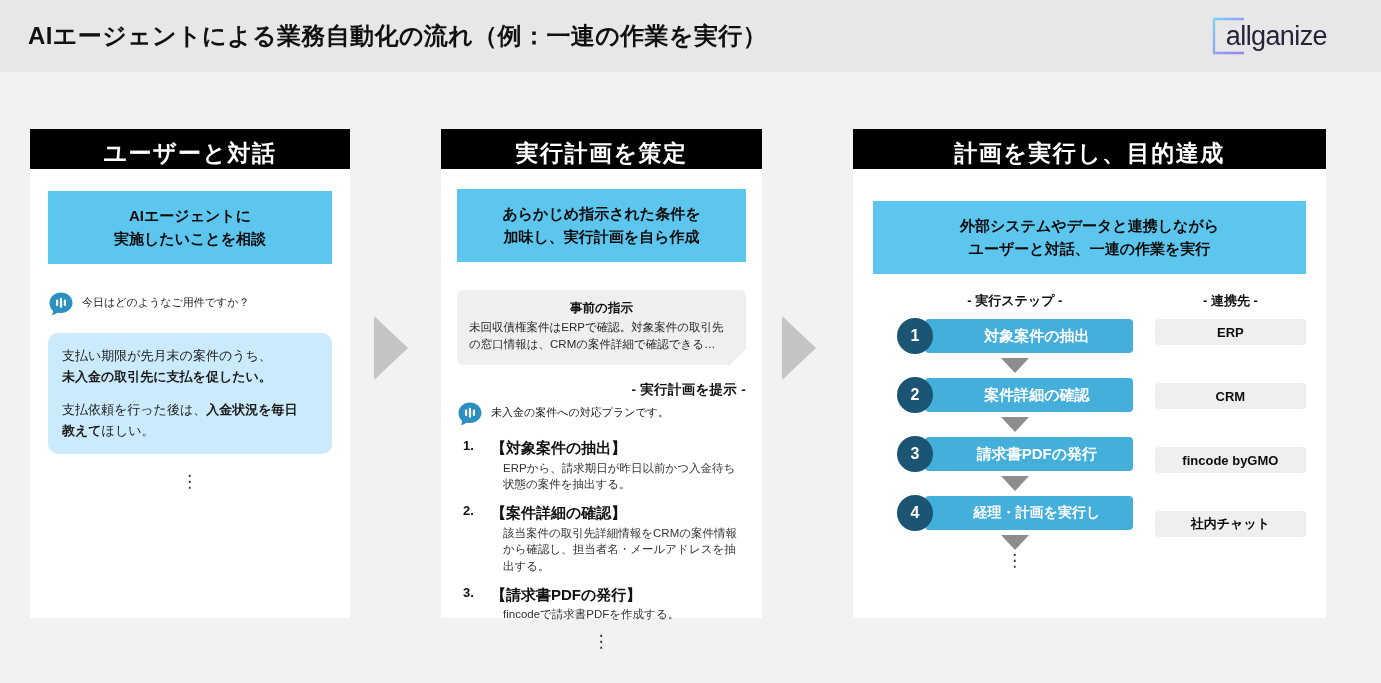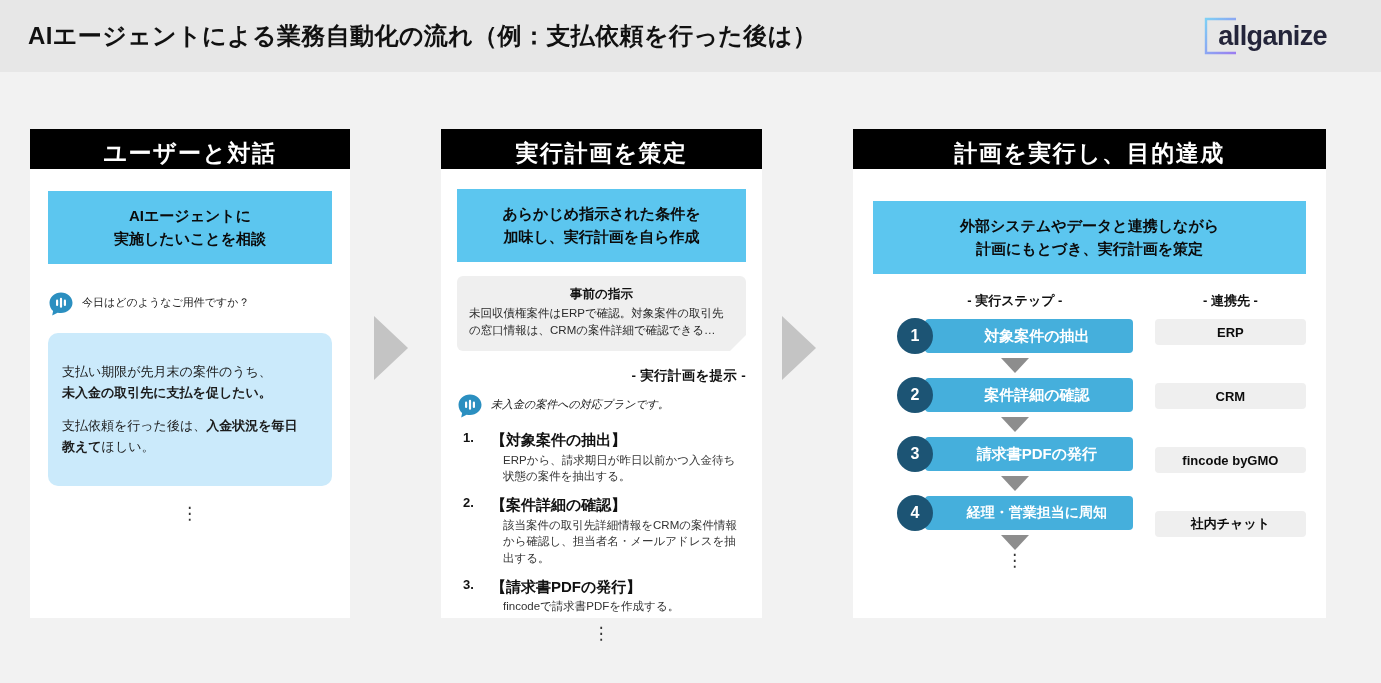--- a/index.html
+++ b/index.html
@@ -38,21 +38,21 @@
     align-items: center;
     height: 42px;
   }
   .logo-bracket {
     position: relative;
     width: 36px; height: 38px;
   }
   .logo-bracket svg { display: block; }
   .logo-text {
     font-size: 27px;
-    font-weight: bold;
+    font-weight: normal;
     color: #24253a;
     letter-spacing: -0.6px;
     margin-left: -21px;
     line-height: 1;
   }
 
   
   .panel {
     position: absolute;
     background: #ffffff;
@@ -99,21 +99,21 @@
   .bot-text {
     font-size: 11px;
     color: #222;
     line-height: 1.4;
     padding-top: 4px;
     margin-left: 8px;
   }
   .user-bubble {
     background: #cbeafb;
     border-radius: 10px;
-    padding: 28px 14px;
+    padding: 12px 14px;
     font-size: 13px;
     line-height: 1.65;
     color: #1b1b1b;
   }
   .user-bubble b { font-weight: bold; }
   .ellipsis-v {
     text-align: center;
     font-size: 17px;
     color: #333;
     letter-spacing: 1px;
@@ -235,21 +235,21 @@
     align-items: center;
     justify-content: center;
     border-radius: 4px;
   }
   .sys-spacer { height: 38px; }
 </style>
 </head>
 <body>
 
 <div class="page-header">
-  <div class="page-title">AIエージェントによる業務自動化の流れ（例：支払依頼を行った後は）</div>
+  <div class="page-title">AIエージェントによる業務自動化の流れ（例：一連の作業を実行）</div>
 
   <div class="logo-wrap">
     <div class="logo-bracket">
       <svg width="36" height="38" viewBox="0 0 36 38" aria-hidden="true">
         <defs>
           <linearGradient id="lg" x1="0" y1="0" x2="1" y2="1">
             <stop offset="0%" stop-color="#7ed0f5"></stop>
             <stop offset="100%" stop-color="#9b7cf0"></stop>
           </linearGradient>
         </defs>
@@ -299,29 +299,29 @@
 
 <div class="panel" style="left:441px; top:129px; width:321px; height:489px;">
   <div class="panel-head">実行計画を策定</div>
   <div class="panel-body" style="padding:0 16px;">
 
     <div class="blue-banner" style="margin-top:20px;">
       <div>あらかじめ指示された条件を</div>
       <div>加味し、実行計画を自ら作成</div>
     </div>
 
-    <div class="note-card" style="margin-top:14px;border-radius:6px;">
+    <div class="note-card" style="margin-top:28px;border-radius:6px;">
       <div class="note-card-title">事前の指示</div>
       <div>未回収債権案件はERPで確認。対象案件の取引先の窓口情報は、CRMの案件詳細で確認できる…</div>
       <div class="note-fold"></div>
     </div>
 
     <div class="section-label" style="margin-top:16px;">- 実行計画を提示 -</div>
 
-    <div class="chat-row" style="margin-top:8px;font-style:italic;">
+    <div class="chat-row" style="margin-top:2px;">
       <div class="bot-avatar">
         <svg width="26" height="26" viewBox="0 0 26 26" aria-hidden="true">
           <path d="M13 1.5c6.2 0 11.5 4.4 11.5 10.3 0 5.9-5.3 10.3-11.5 10.3-1.2 0-2.3-.15-3.4-.42L4.2 24.6l.9-4.5C2.9 18.2 1.5 15.4 1.5 11.8 1.5 5.9 6.8 1.5 13 1.5z" fill="#2b8fc0"></path>
           <rect x="8" y="8.6" width="2.2" height="6.4" rx="1.1" fill="#ffffff"></rect>
           <rect x="11.9" y="6.8" width="2.2" height="10" rx="1.1" fill="#ffffff"></rect>
           <rect x="15.8" y="8.6" width="2.2" height="6.4" rx="1.1" fill="#ffffff"></rect>
         </svg>
       </div>
       <div class="bot-text">未入金の案件への対応プランです。</div>
     </div>
@@ -353,21 +353,21 @@
     <div class="ellipsis-v" style="margin-top:13px;">⋮</div>
   </div>
 </div>
 
 <div class="panel" style="left:853px; top:129px; width:473px; height:489px;">
   <div class="panel-head">計画を実行し、目的達成</div>
   <div class="panel-body" style="padding:10px 20px;">
 
     <div class="blue-banner" style="margin-top:22px;">
       <div>外部システムやデータと連携しながら</div>
-      <div>計画にもとづき、実行計画を策定</div>
+      <div>ユーザーと対話、一連の作業を実行</div>
     </div>
 
     <div class="p3-cols" style="margin-top:18px;">
 
       <div class="col-steps">
         <div class="col-head">- 実行ステップ -</div>
 
         <div class="step-row">
           <div class="step-bar">対象案件の抽出</div>
           <div class="step-circle">1</div>
@@ -380,21 +380,21 @@
         </div>
         <div class="down-arrow"></div>
 
         <div class="step-row">
           <div class="step-bar">請求書PDFの発行</div>
           <div class="step-circle">3</div>
         </div>
         <div class="down-arrow"></div>
 
         <div class="step-row">
-          <div class="step-bar" style="font-size:14px;">経理・営業担当に周知</div>
+          <div class="step-bar" style="font-size:14px;">経理・計画を実行し</div>
           <div class="step-circle">4</div>
         </div>
         <div class="down-arrow"></div>
 
         <div class="ellipsis-v" style="margin-top:4px;">⋮</div>
       </div>
 
       <div class="col-systems">
         <div class="col-head">- 連携先 -</div>
 

